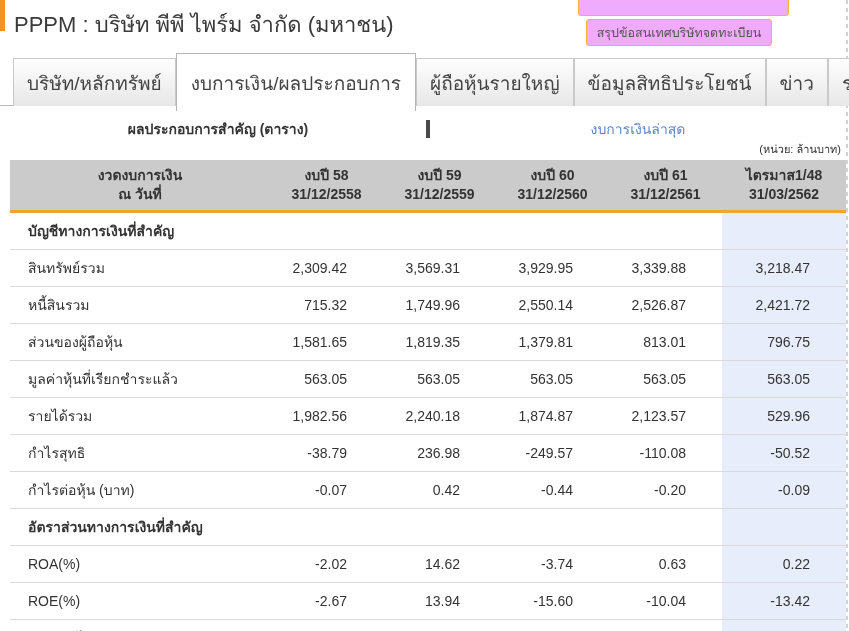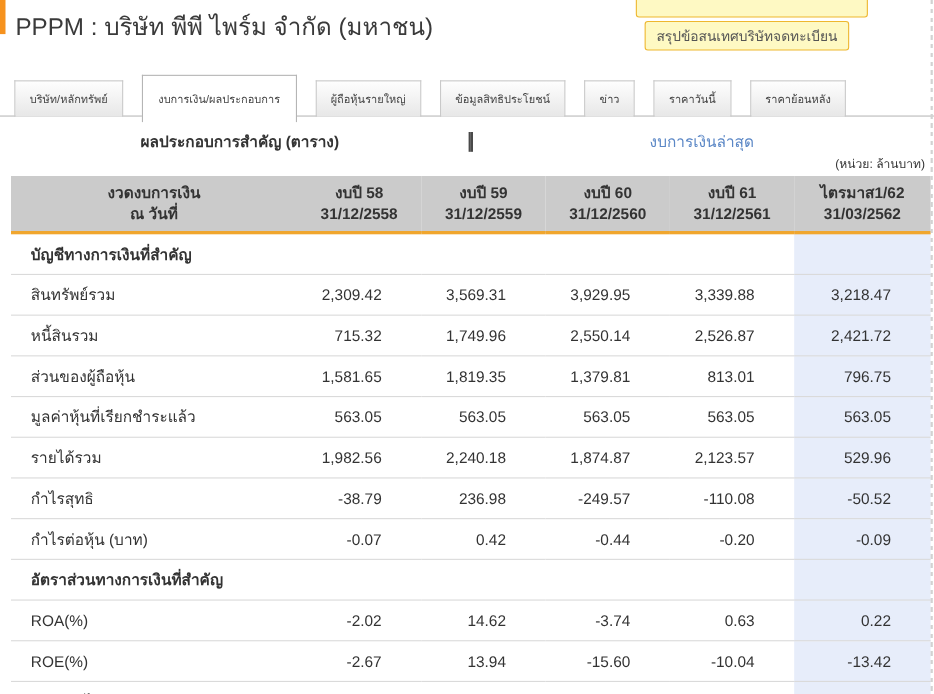--- a/index.html
+++ b/index.html
@@ -2,28 +2,28 @@
 <html><head>
 <meta charset="utf-8">
 <style>
   * { box-sizing: border-box; }
   body { margin: 0; font-family: "Liberation Sans", "DejaVu Sans", sans-serif; background: #fff; }
   .screen { position: relative; width: 849px; height: 631px; background: #fff; overflow: hidden; color: #333; }
 
   
   .accent-bar { position: absolute; left: 0; top: 0; width: 5px; height: 31px; background: #f6921e; }
   .page-title { position: absolute; left: 14px; top: 7px; font-size: 22px; color: #3a3a3a; }
-  .btn { position: absolute; background: #fef9c3; border: 1px solid #eeb72f; border-radius: 3px; font-family: Liberation Serif, serif; }
+  .btn { position: absolute; background: #f0abfc; border: 1px solid #eeb72f; border-radius: 3px; font-family: Liberation Serif, serif; }
   .btn.partial { left: 578px; top: -14px; width: 211px; height: 30px; }
   .btn.summary { left: 586px; top: 19px; width: 186px; height: 27px; font-size: 12.5px; color: #555; text-align: center; cursor: pointer; padding: 0; }
 
   
   .tabs { position: absolute; left: 0; top: 62px; width: 849px; height: 49px; display: flex; align-items: flex-end; padding-left: 13px; }
   .tabs::before { content: ""; position: absolute; left: 0; bottom: 5px; width: 849px; border-bottom: 1px solid #b9b9b9; }
-  .tab { position: relative; z-index: 1; margin: 0 17px 5px 0; padding: 9px 13px 8px; background: linear-gradient(#fefefe, #e7e7e7); border: 1px solid #c9c9c9; border-bottom: none; font-size: 10px; color: #444; cursor: pointer; white-space: nowrap; }
+  .tab { position: relative; z-index: 1; margin: 0 0 5px 0; padding: 9px 13px 8px; background: linear-gradient(#fefefe, #e7e7e7); border: 1px solid #c9c9c9; border-bottom: none; font-size: 19px; color: #444; cursor: pointer; white-space: nowrap; }
   .tab.active { z-index: 2; margin-bottom: 0; padding: 14px 14px 13px; background: #fff; border: 1px solid #b5b5b5; border-bottom: none; }
 
   
   .subnav { position: absolute; left: 10px; top: 114px; width: 836px; height: 30px; display: flex; align-items: center; }
   .subnav-item { flex: 1; text-align: center; font-size: 14px; }
   .subnav-item.active { color: #333; font-weight: bold; }
   .subnav-item.link { color: #5b87c6; cursor: pointer; }
   .subnav-divider { width: 2px; height: 18px; background: #4a4a4a; }
 
   .unit-note { position: absolute; right: 8px; top: 140px; font-size: 11px; color: #333; }
@@ -96,21 +96,21 @@
           </th>
           <th>
             <div>งบปี 60</div>
             <div>31/12/2560</div>
           </th>
           <th>
             <div>งบปี 61</div>
             <div>31/12/2561</div>
           </th>
           <th>
-            <div>ไตรมาส1/62</div>
+            <div>ไตรมาส1/48</div>
             <div>31/03/2562</div>
           </th>
         </tr>
       </thead>
     <tbody id="tbody">
         <tr>
           <td class="label section">บัญชีทางการเงินที่สำคัญ</td>
           <td class="num"></td>
           <td class="num"></td>
           <td class="num"></td>

